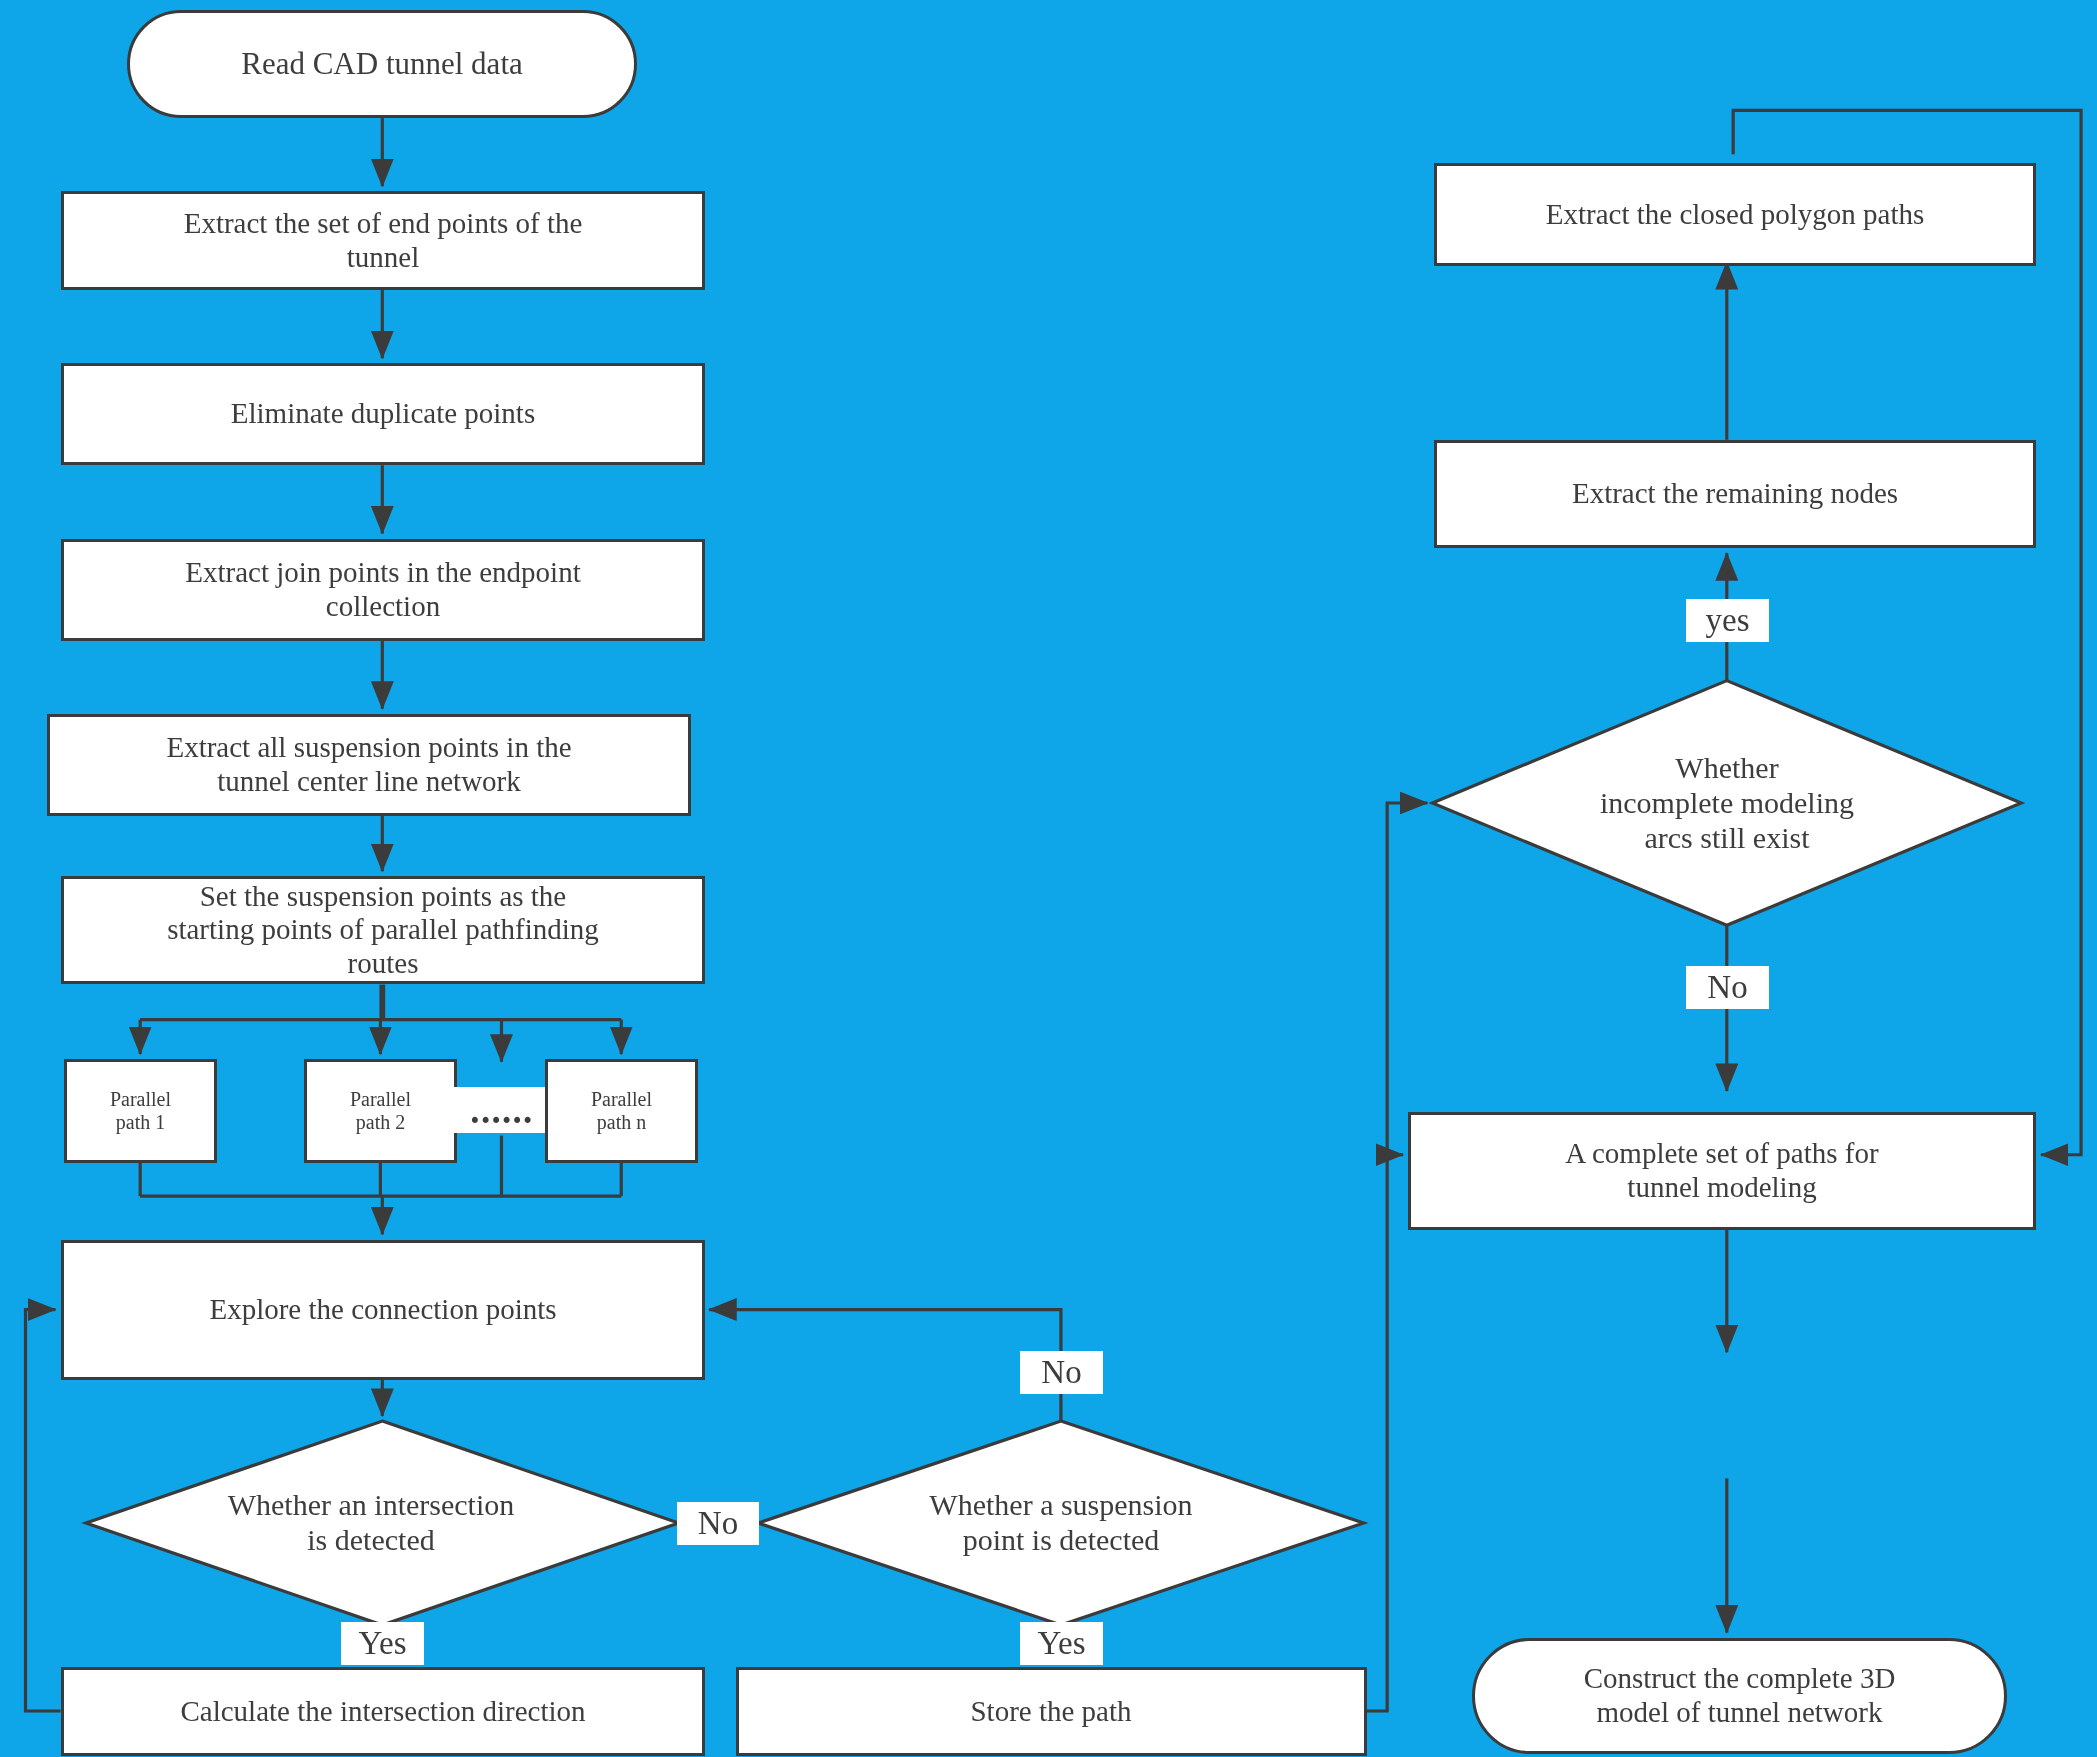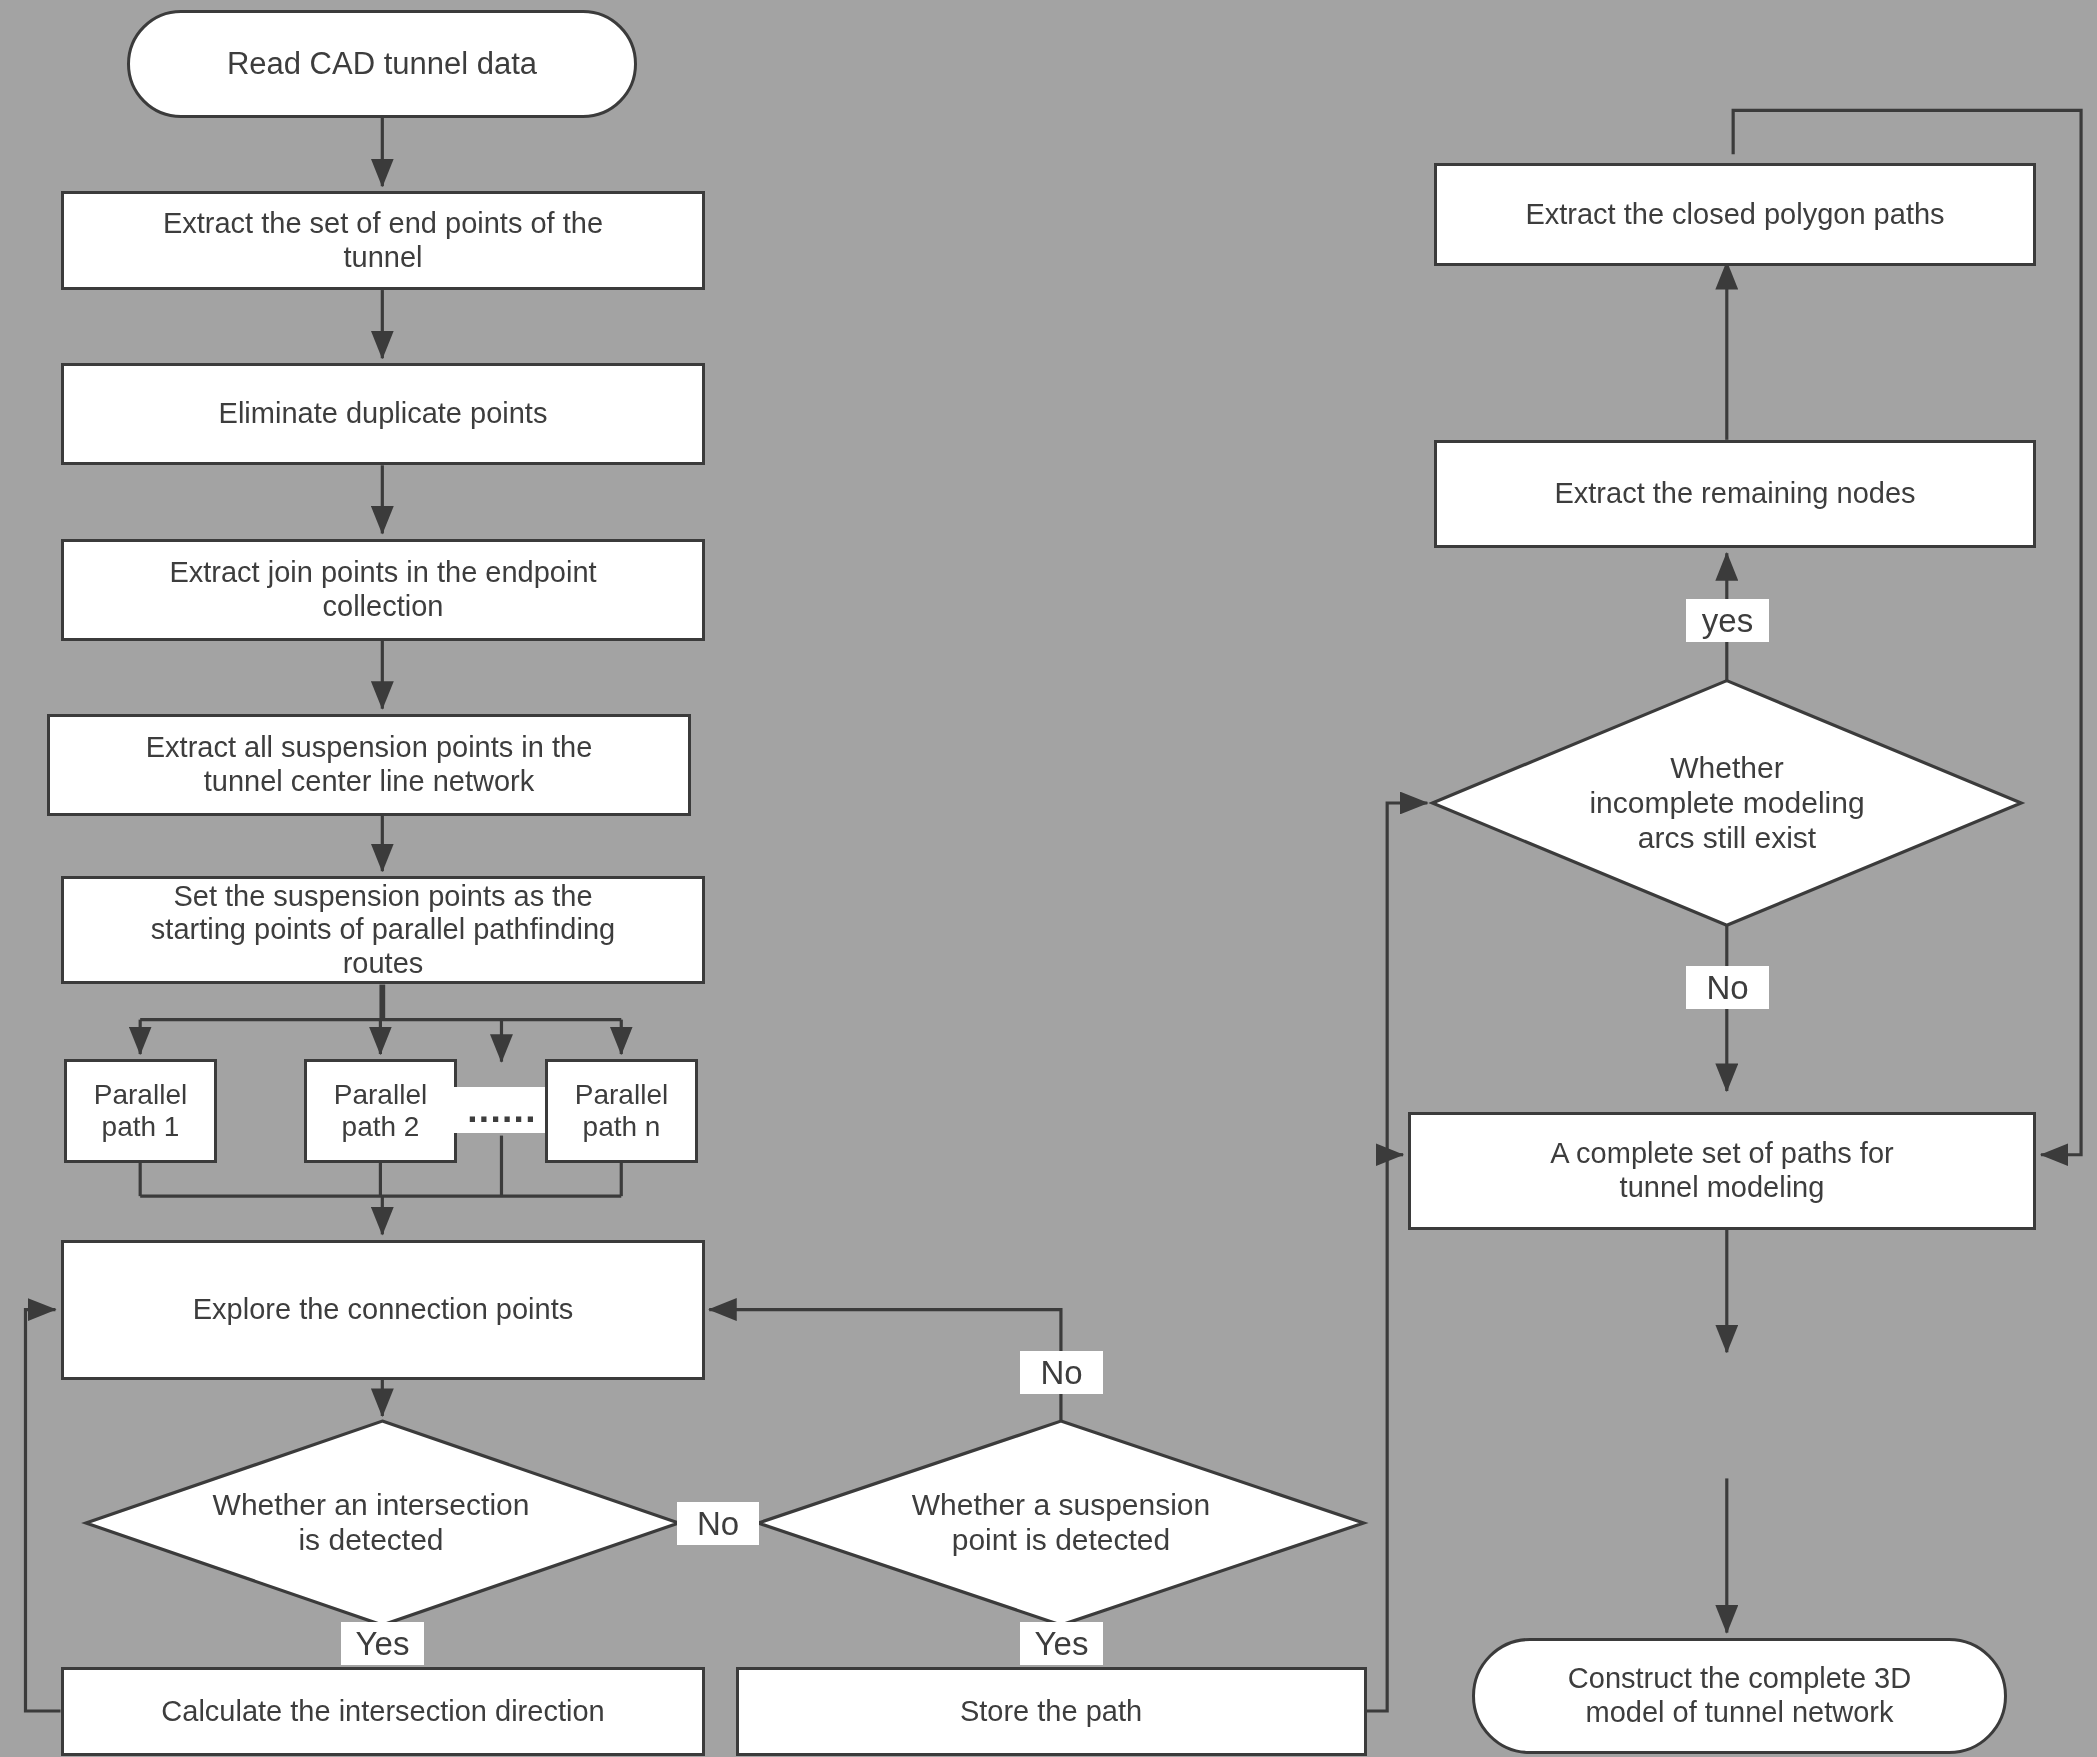--- a/index.html
+++ b/index.html
@@ -1,38 +1,38 @@
 <!DOCTYPE html>
 <html style="font-size:10.2px"><head>
 <meta charset="utf-8">
 <style>
   html,body{margin:0;padding:0;background:#ffffff;}
   #canvas{
     position:relative;
     width:2097px;height:1757px;
-    background:#a3a3a3;
-    font-family:Liberation Sans, sans-serif;
+    background:#0ea5e9;
+    font-family:Liberation Serif, serif;
     color:#3d3d3d;
     overflow:hidden;
   }
   #wires{position:absolute;left:0;top:0;}
   .node{
     position:absolute;
     box-sizing:border-box;
     border:3.2px solid #3b3b3b;
     background:#ffffff;
     display:flex;align-items:center;justify-content:center;
     text-align:center;
     white-space:pre-line;
     font-size:29px;line-height:1.16;
     color:#3d3d3d;
     padding:0 9px;
   }
   .terminator{border-radius:59px;}
-  .small{font-size:28px;}
+  .small{font-size:20px;}
   .dtext{
     position:absolute;
     display:flex;align-items:center;justify-content:center;
     text-align:center;white-space:pre-line;
     font-size:30px;line-height:1.16;color:#3d3d3d;
     background:transparent;border:none;
   }
   .elabel{
     position:absolute;
     display:flex;align-items:center;justify-content:center;

